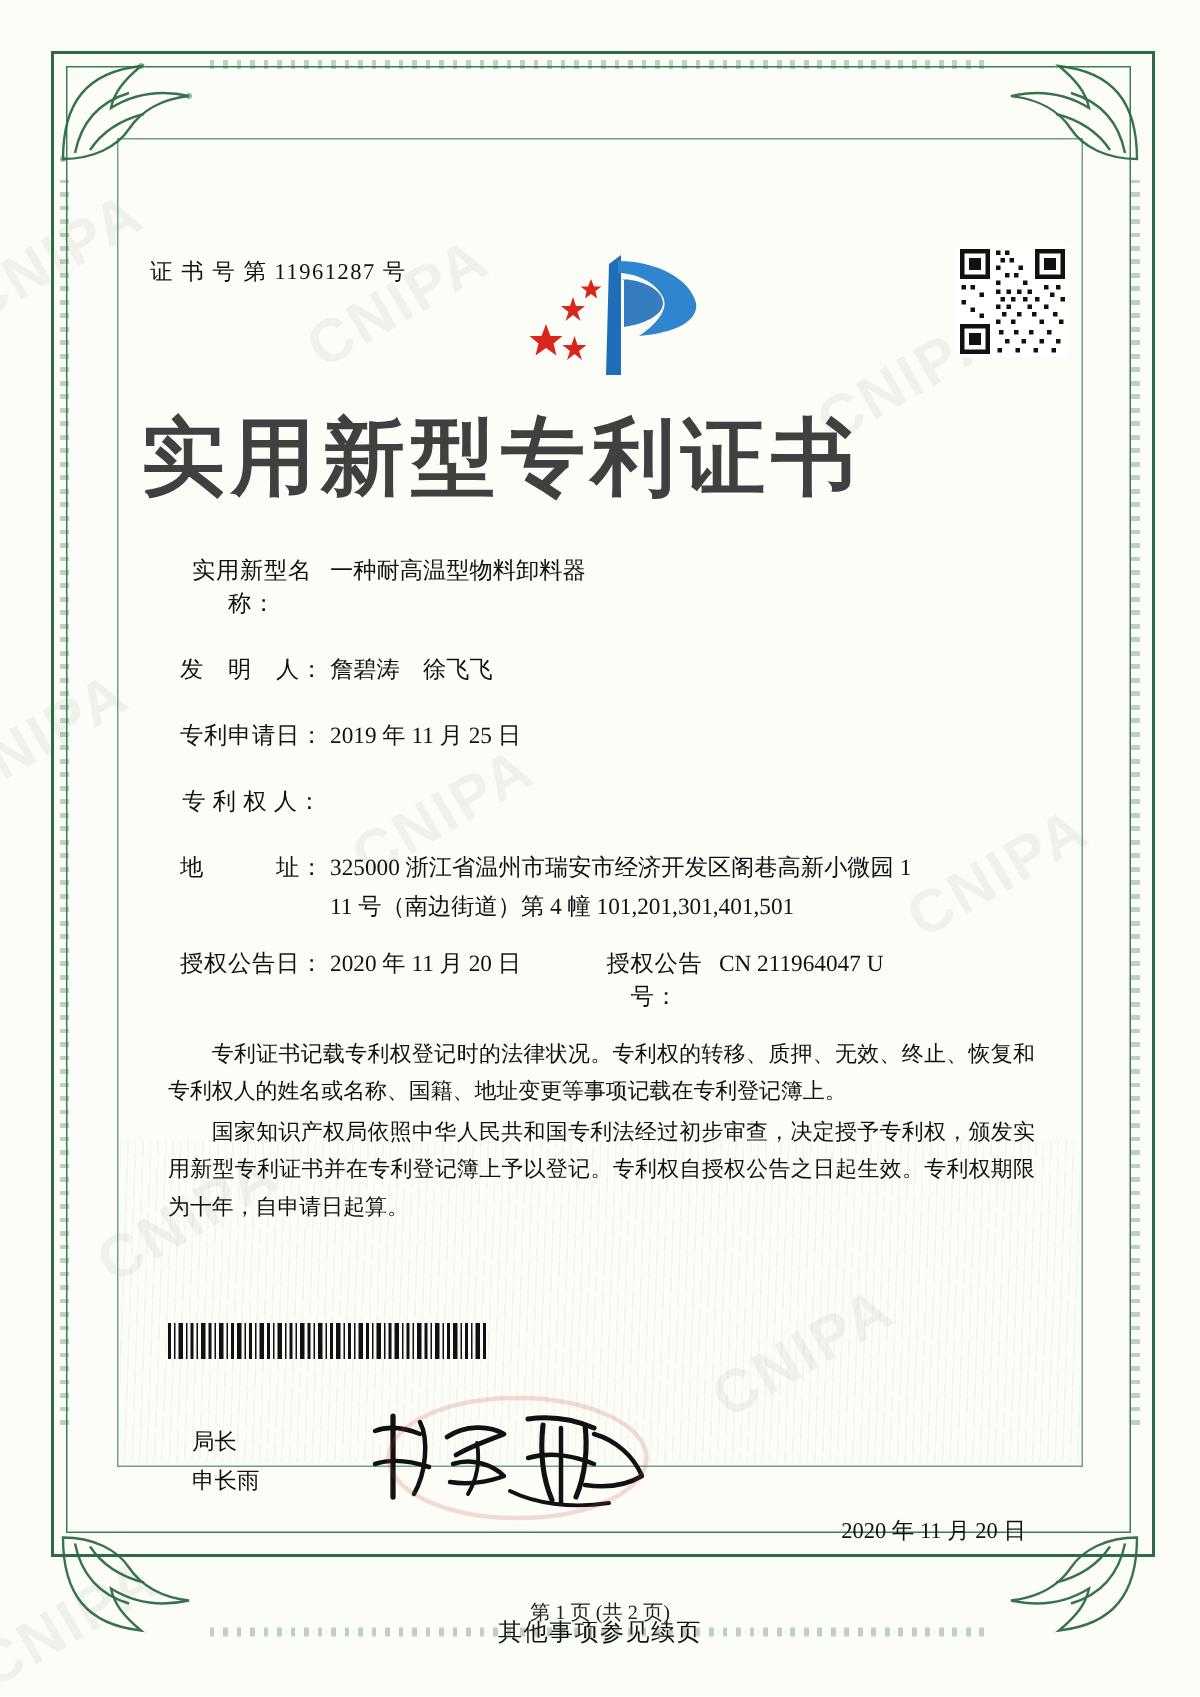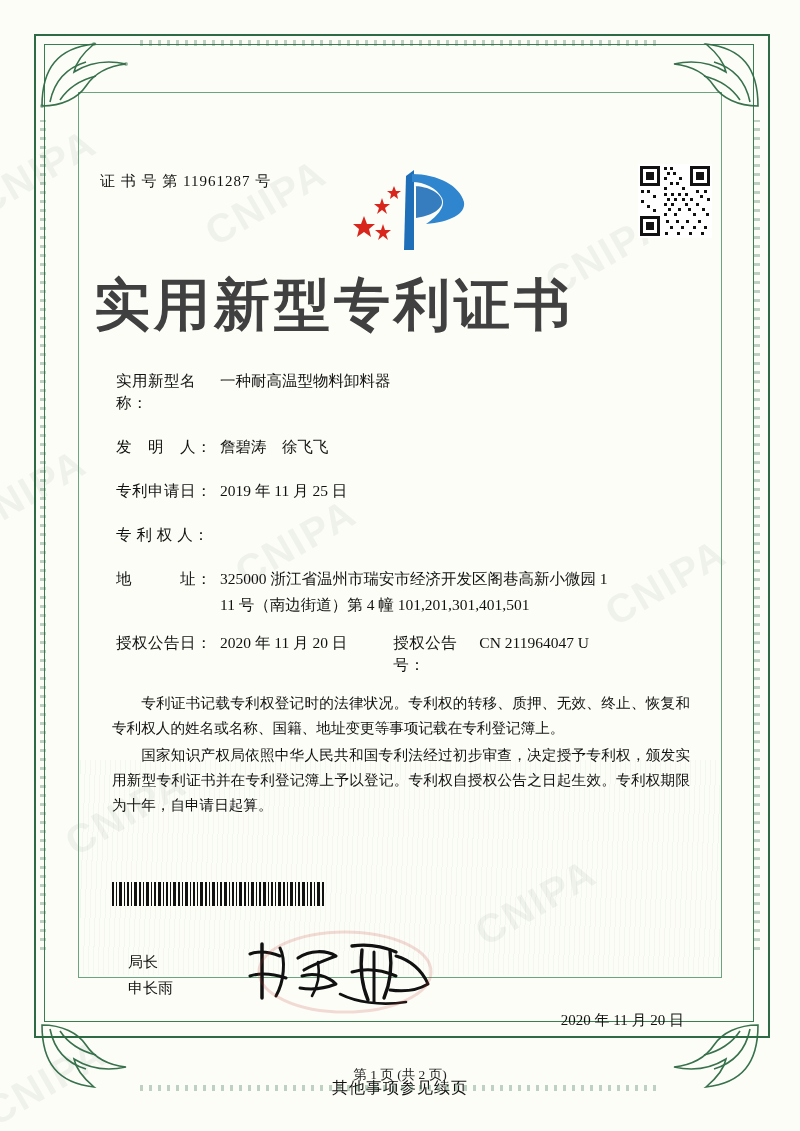--- a/index.html
+++ b/index.html
@@ -172,20 +172,21 @@
   }
   .frow {
     display: flex;
     align-items: flex-start;
     margin-bottom: 22px;
   }
   .flabel {
     width: 104px;
     flex: none;
     letter-spacing: 0.5px;
+    text-align: center;
   }
   .fvalue { flex: 1; }
   .fvalue .l2 { display: block; margin-top: 4px; }
 
   .frow-split { display: flex; align-items: flex-start; margin-bottom: 18px; }
   .frow-split .seg2 { margin-left: 46px; display: flex; }
   .frow-split .seg2 .flabel { width: 86px; }
 
   .paras {
     position: absolute;

